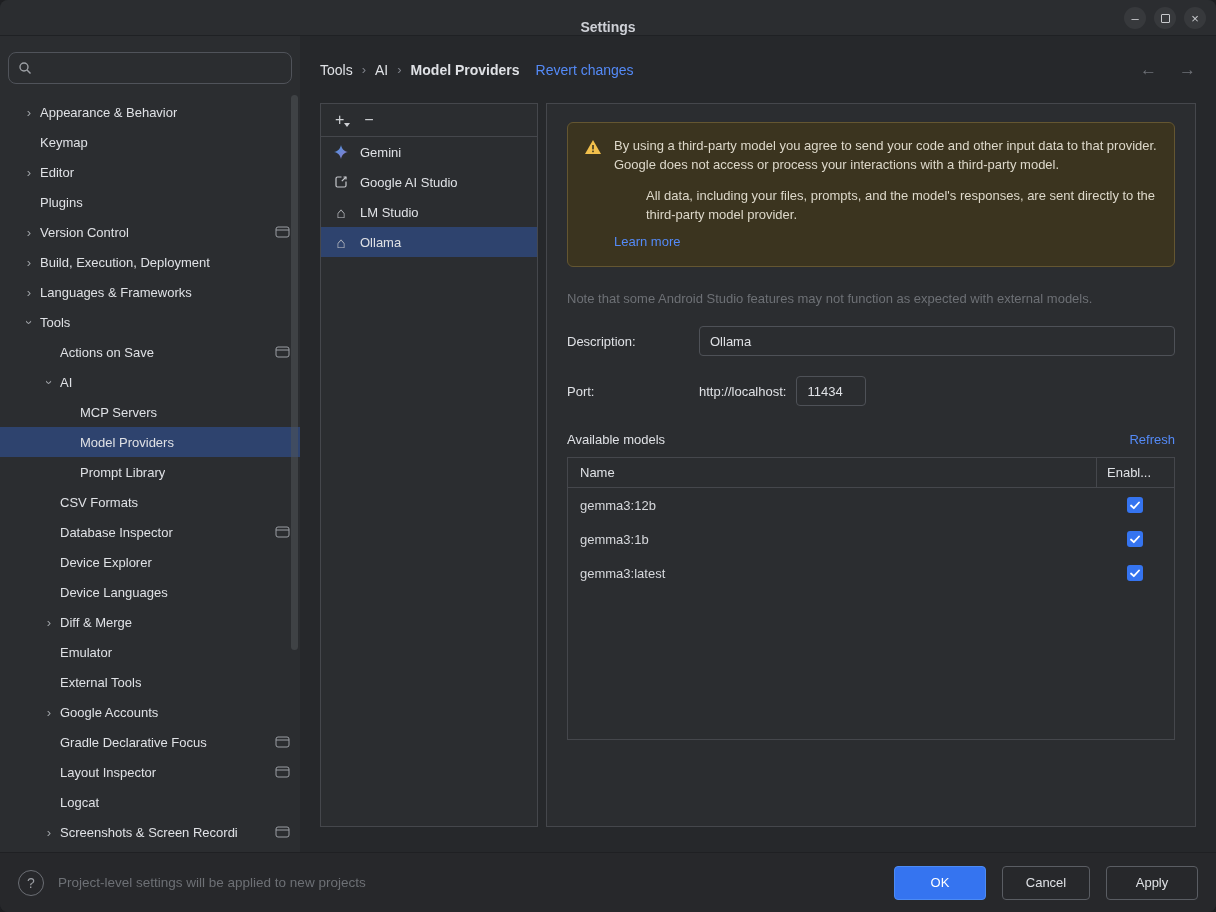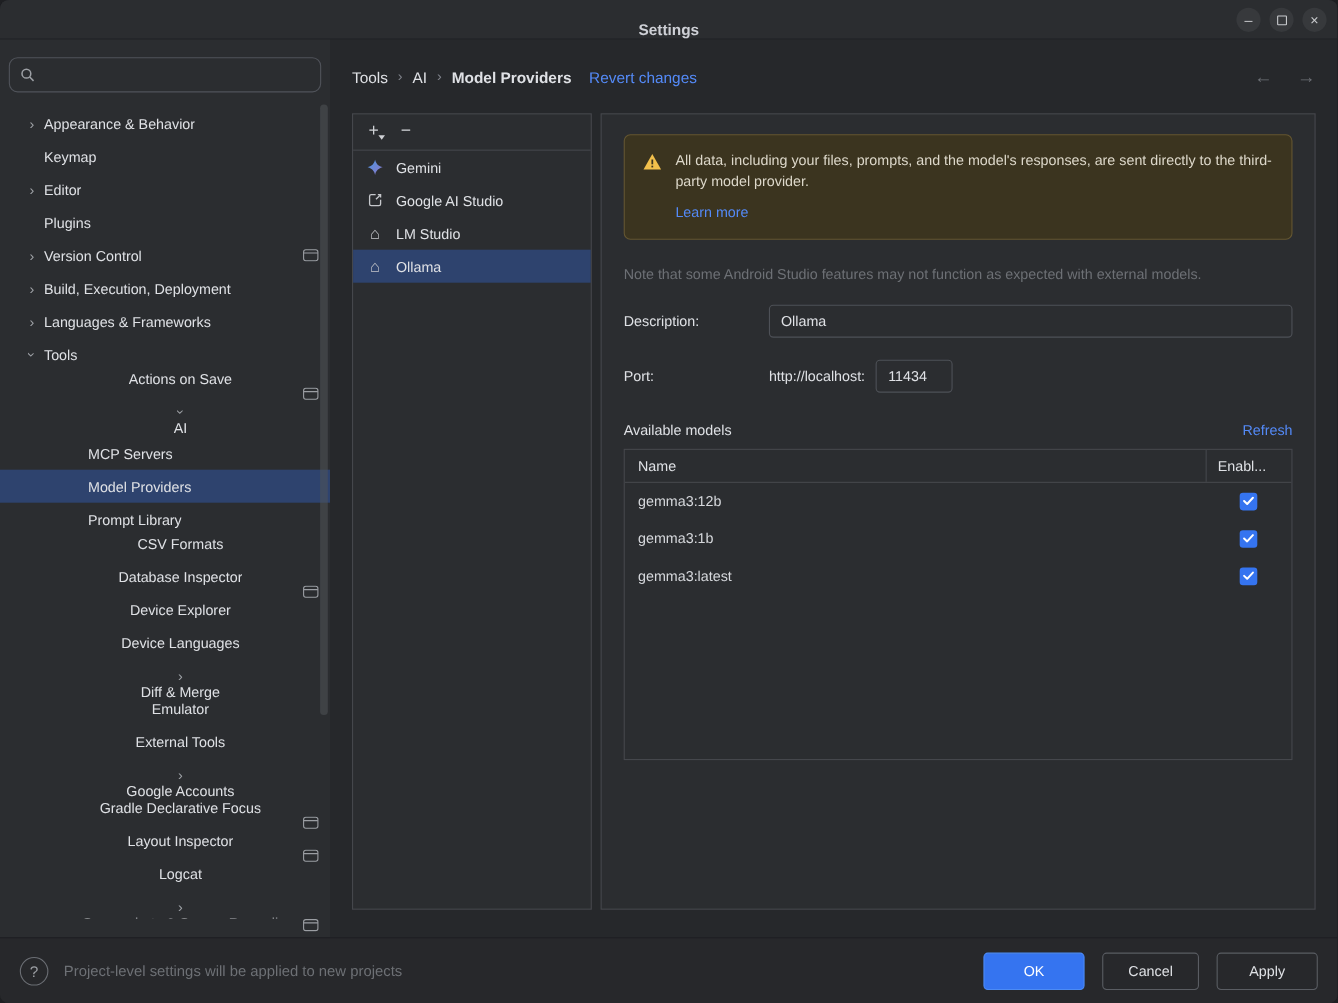--- a/index.html
+++ b/index.html
@@ -23,21 +23,21 @@
   .searchbox input { flex:1; background:transparent; border:none; outline:none; color:#dfe1e5; font:inherit; }
   .tree { position:absolute; top:61px; left:0; right:0; bottom:0; overflow:hidden; }
   .trow { height:30px; display:flex; align-items:center; padding-right:10px; cursor:pointer; }
   .trow.sel { background:#2e436e; }
   .trow .chev { width:22px; min-width:22px; text-align:center; color:#9da0a5; font-size:13px; }
   .trow .chev span { display:inline-block; }
   .trow .chev.down span { transform:rotate(90deg); }
   .trow .lbl { white-space:nowrap; overflow:hidden; }
   .trow .trail { margin-left:auto; display:flex; align-items:center; }
   .lvl0 { padding-left:18px; }
-  .lvl1 { padding-left:38px;flex-direction:column; }
+  .lvl1 { padding-left:38px; }
   .lvl2 { padding-left:58px; }
   .sb-scroll { position:absolute; right:2px; top:59px; width:7px; height:555px; background:#505358;
                opacity:.55; border-radius:4px; }
 
   
   .main { position:absolute; top:36px; left:300px; right:0; bottom:60px; background:#26282b; }
   .crumbbar { position:absolute; top:0; left:0; right:0; height:67px; display:flex; align-items:center; padding:0 20px; }
   .crumbbar .crumb { font-size:14px; color:#dfe1e5; cursor:pointer; }
   .crumbbar .crumb.current { font-weight:bold; }
   .crumbbar .sep { color:#7f828a; margin:0 9px; font-size:13px; }
@@ -327,20 +327,21 @@
 
       <div class="warnbox">
         <span style="margin-top:2px;">
           <svg width="18" height="16" viewBox="0 0 18 16">
               <path d="M9 1 L17 15 H1 Z" fill="#f2c04c"></path>
               <rect x="8.2" y="6" width="1.6" height="4.4" fill="#3b341f"></rect>
               <rect x="8.2" y="11.6" width="1.6" height="1.6" fill="#3b341f"></rect>
             </svg>
         </span>
         <div class="wtext">
+          <p>By using a third-party model you agree to send your code and other input data to that provider. Google does not access or process your interactions with a third-party model.</p>
           <p>All data, including your files, prompts, and the model's responses, are sent directly to the third-party model provider.</p>
           <span class="learnmore">Learn more</span>
         </div>
       </div>
 
       <div class="noteline">Note that some Android Studio features may not function as expected with external models.</div>
 
       <div class="formrow">
         <span class="flabel">Description:</span>
         <input class="txtin descin" type="text" value="Ollama" style="">

